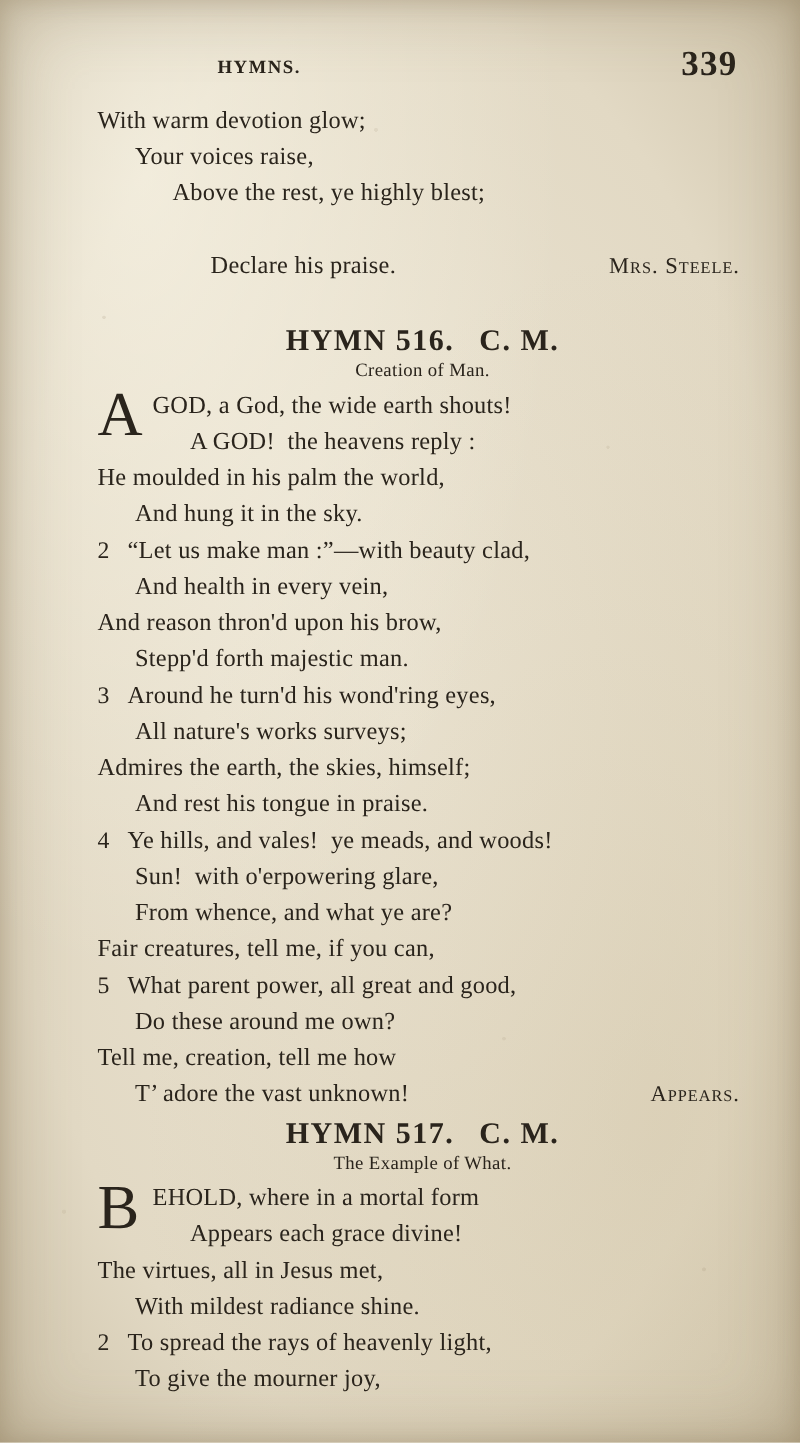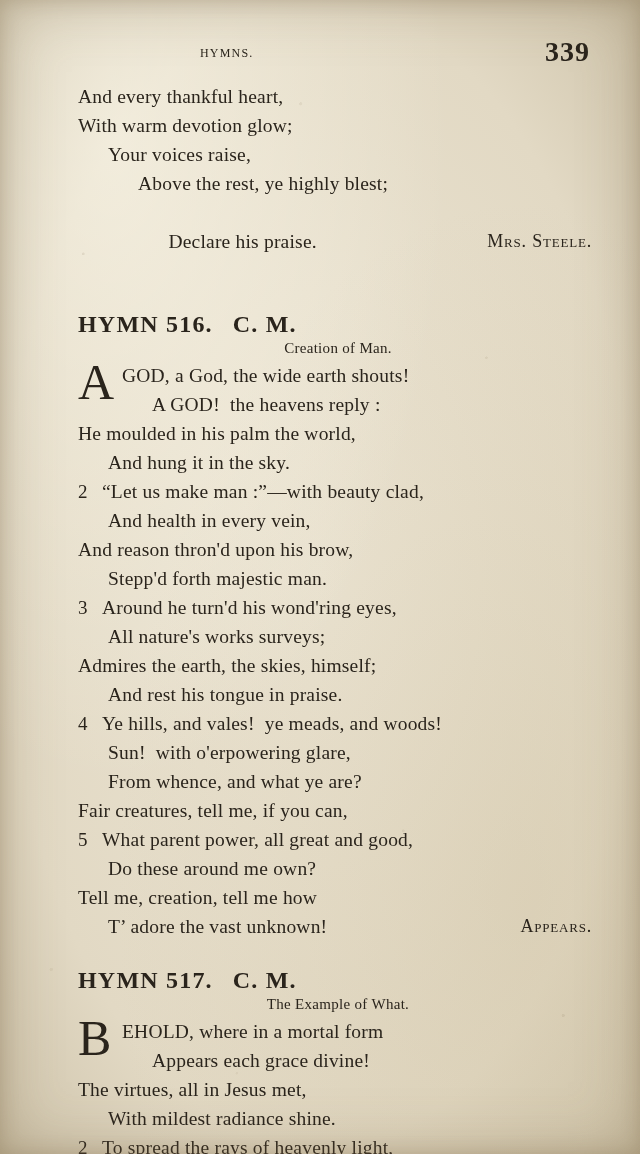--- a/index.html
+++ b/index.html
@@ -52,25 +52,25 @@
     width: 520px;
     height: 1154px;
   }
   .header {
     position: relative;
     height: 46px;
     margin-top: 36px;
   }
   .running-head {
     position: absolute;
-    left: 122px;
+    left: 96px;
     top: 10px;
-    font-size: 12px;
+    font-size: 15px;
     letter-spacing: 1.2px;
-    font-weight: normal;
+    font-weight: bold;
     font-variant: small-caps;
     text-transform: uppercase;
   }
   .folio {
     position: absolute;
     right: 8px;
     top: 0px;
     font-size: 28px;
     font-weight: bold;
     letter-spacing: 1px;
@@ -96,24 +96,25 @@
   .attrib {
     float: right;
     font-variant: small-caps;
     letter-spacing: 0.8px;
     font-size: 18px;
     padding-right: 6px;
     text-align: right;
   }
   .clear { clear: both; }
   .hymn-title {
+    text-align: center;
     font-size: 24px;
     font-weight: bold;
     letter-spacing: 1.2px;
-    margin-top: 26px;
+    margin-top: 4px;
     margin-bottom: 2px;
   }
   .hymn-title .meter { margin-left: 20px; }
   .hymn-sub {
     text-align: center;
     font-size: 15px;
     margin-bottom: 4px;
     letter-spacing: 0.3px;
   }
   
@@ -140,21 +141,20 @@
 <div class="speckles"></div>
 
 <div class="content">
 
   <div class="header">
     <div class="running-head">HYMNS.</div>
     <div class="folio">339</div>
   </div>
 
   <div class="verse-block">
-    <div class="line i0">And every thankful heart,</div>
     <div class="line i0">With warm devotion glow;</div>
     <div class="line i1">Your voices raise,</div>
     <div class="line i2">Above the rest, ye highly blest;</div>
     <div class="line i2" style="position:relative;">
       <span>Declare his praise.</span><span class="attrib">Mrs. Steele.</span>
     </div>
     <div class="clear"></div>
   </div>
 
   <div class="hymn">

